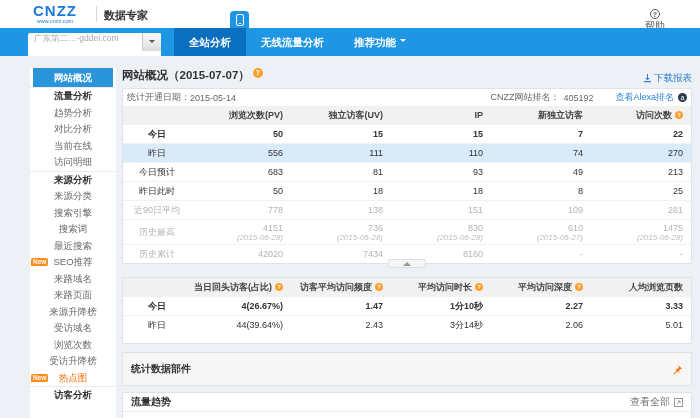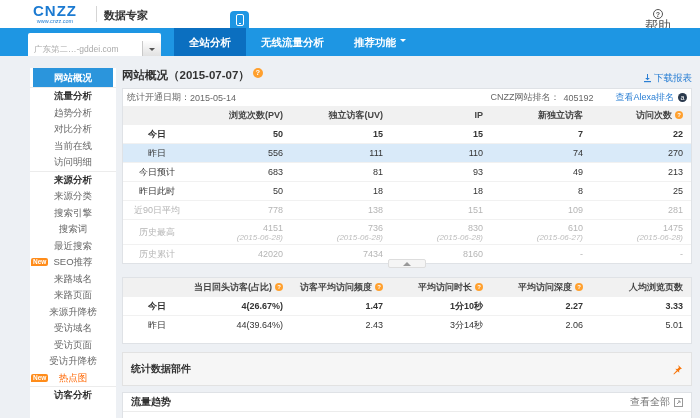--- a/index.html
+++ b/index.html
@@ -10,26 +10,26 @@
   
   .topbar { position:absolute; top:0; left:0; width:700px; height:28px; background:#fff; }
   .logo-wrap { position:absolute; left:33px; top:3px; text-align:center; }
   .logo-main { font-size:15px; font-weight:bold; color:#1b7ad1; letter-spacing:1px; line-height:15px; }
   .logo-sub  { font-size:5.5px; color:#1b7ad1; line-height:6px; }
   .brand-sep { position:absolute; left:96px; top:6px; width:1px; height:16px; background:#d5d5d5; }
   .brand { position:absolute; left:104px; top:8px; font-size:11px; font-weight:bold; color:#333; }
   .help { position:absolute; left:645px; top:3px; text-align:center; cursor:pointer; }
   .help-icon { display:inline-block; width:10px; height:10px; border:1px solid #555; border-radius:50%;
                font-size:7px; line-height:9px; color:#555; font-weight:bold; }
-  .help-label { font-size:13px; color:#555; line-height:9px;font-family:Liberation Serif, serif; }
+  .help-label { font-size:10px; color:#555; line-height:9px;font-family:Liberation Serif, serif; }
 
   
   .navbar { position:absolute; top:28px; left:0; width:700px; height:28px; background:#1e96e3; }
   .selector { position:absolute; left:28px; top:5px; width:133px; height:33px; background:#fff;
-              border-radius:2px; display:flex; align-items:center; overflow:hidden; cursor:pointer; }
+              border-radius:2px; display:flex; align-items:flex-start; overflow:hidden; cursor:pointer; }
   .selector-text { flex:1; font-size:8.5px; color:#aaa; padding-left:6px; white-space:nowrap; }
   .selector-caret { width:19px; height:18px; border-left:1px solid #c9c9c9;
                     background:linear-gradient(#fdfdfd,#dcdcdc); position:relative; }
   .selector-caret::after { content:""; position:absolute; left:6px; top:7px; border:3.5px solid transparent;
                     border-top-color:#555; }
   .tabs { position:absolute; left:174px; top:0; height:28px; display:flex; }
   .tab { padding:0 15px; line-height:28px; color:#fff; font-size:10.5px; font-weight:bold; cursor:pointer; }
   .tab.active { background:#0b6fc0; }
   .tab .tab-caret { display:inline-block; border:3px solid transparent; border-top-color:#fff;
                     margin-left:4px; vertical-align:1px; }
@@ -157,21 +157,21 @@
   <div class="side-item">搜索词</div>
   <div class="side-item">最近搜索</div>
   <div class="side-item">
     <span class="badge-new">New</span>
     <span>SEO推荐</span>
   </div>
   <div class="side-item">来路域名</div>
   <div class="side-item">来路页面</div>
   <div class="side-item">来源升降榜</div>
   <div class="side-item">受访域名</div>
-  <div class="side-item">受访页面</div>
+  <div class="side-item">浏览次数</div>
   <div class="side-item">受访升降榜</div>
   <div class="side-item accent">
     <span class="badge-new">New</span>
     <span>热点图</span>
   </div>
   <div class="side-item header">访客分析</div>
 </div>
 
 <div class="main">
 

